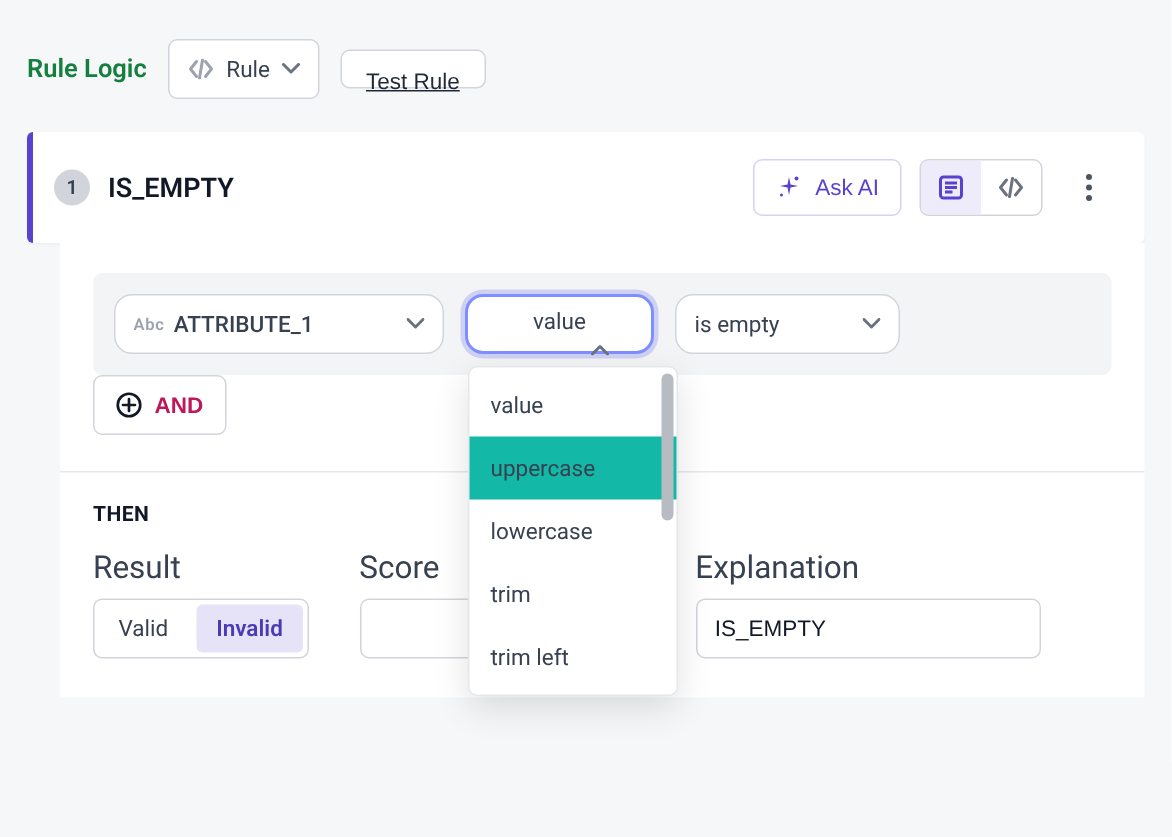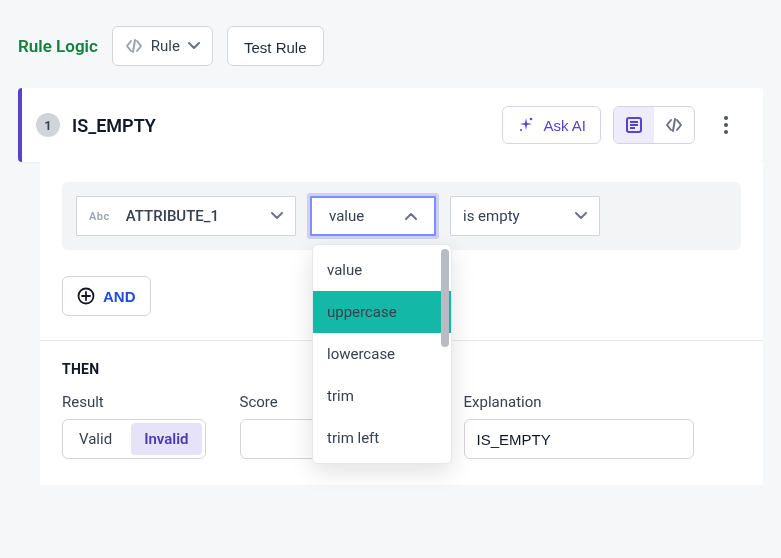--- a/index.html
+++ b/index.html
@@ -34,24 +34,25 @@
     height: 40px;
     cursor: pointer;
     color: #374151;
   }
   .combo-btn .label { font-size: 15px; }
   .btn {
     border: 1px solid #d1d5db;
     background: #fff;
     border-radius: 6px;
     padding: 12px 16px;
-    height: 40px;
+    height: 26px;
     font-size: 15px;
     color: #1f2937;
     cursor: pointer;
+    text-decoration: underline;
   }
   .card {
     background: #fff;
     border-left: 4px solid #5942cf;
     margin: 6px 18px 0 18px;
     border-radius: 4px;
     box-shadow: 0 1px 2px rgba(0,0,0,0.03);
     padding: 18px 18px 18px 14px;
     display: flex;
     align-items: center;
@@ -126,65 +127,65 @@
     background: #f3f4f6;
     border-radius: 6px;
     padding: 14px 14px;
     display: flex;
     gap: 14px;
     align-items: center;
   }
   .select {
     display: inline-flex;
     align-items: center;
-    gap: 16px;
-    background: #fff;
-    border: 1px solid #d1d5db;
-    border-radius: 1px;
+    gap: 6px;
+    background: #fff;
+    border: 1px solid #d1d5db;
+    border-radius: 12px;
     padding: 8px 12px;
     height: 40px;
     cursor: pointer;
     color: #374151;
     position: relative;
   }
   .select .sel-text { font-size: 15px; }
   .select.attr .sel-text { font-weight: 500; color: #374151; }
   .select.open {
     border: 2px solid #7e8fff;
     box-shadow: 0 0 0 3px rgba(99,102,241,0.25);
-    padding: 7px 17px;
+    padding: 7px 28px;
+    flex-direction: column;
   }
   .abc-ico { color: #9ca3af; font-size: 11px; font-weight:600; letter-spacing:.5px; }
   .and-btn {
     display: inline-flex;
     align-items: center;
     gap: 8px;
     border: 1px solid #d1d5db;
     border-radius: 6px;
     padding: 8px 14px;
     height: 40px;
     background: #fff;
     cursor: pointer;
-    margin-top: 26px;
     font-weight:600;
-    color:#1d4ed8;
+    color:#be185d;
     font-size:15px;
   }
   .divider {
     height: 1px;
     background: #e5e7eb;
     margin: 24px -22px 20px -22px;
   }
   .then-row {
     display: flex;
     gap: 34px;
     margin-top: 10px;
   }
   .then-col { display:flex; flex-direction:column; gap:8px; }
-  .th-label { font-size:15px; color:#374151; }
+  .th-label { font-size:21px; color:#374151; }
   .seg {
     display:inline-flex;
     border:1px solid #d1d5db;
     border-radius:6px;
     overflow:hidden;
     height:40px;
   }
   .seg .seg-item {
     padding: 0 16px;
     display:inline-flex; align-items:center;

